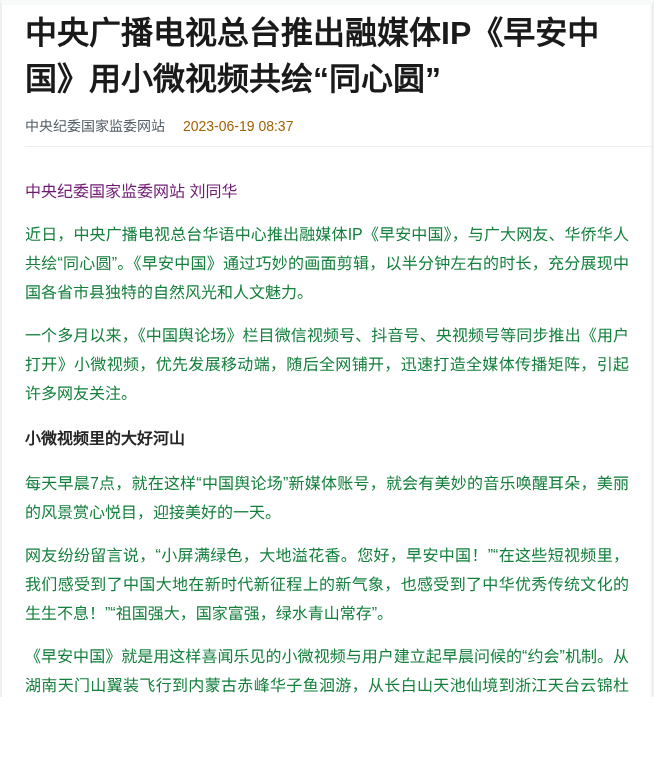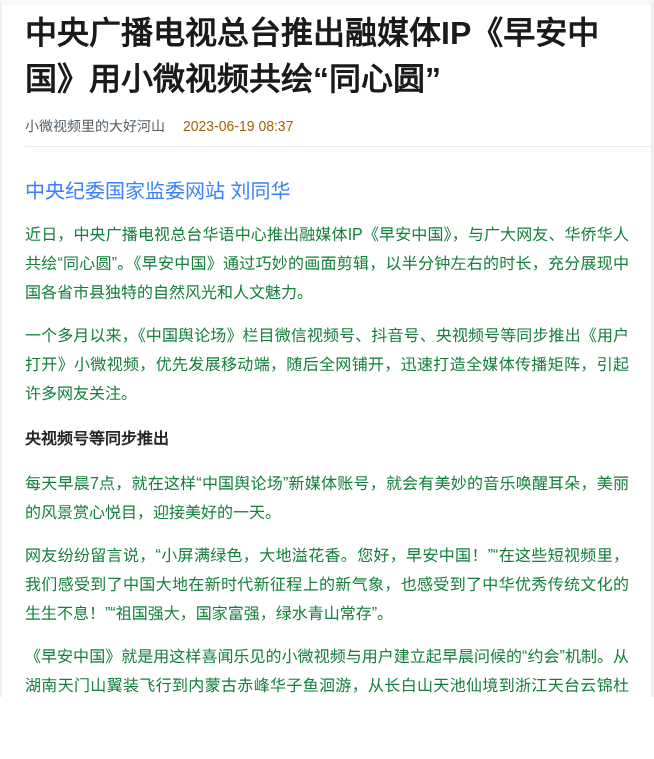--- a/index.html
+++ b/index.html
@@ -41,23 +41,23 @@
     color: #a16207;
     margin-left: 14px;
   }
   .divider {
     height: 1px;
     background: #ececec;
     margin: 10px -22px 0 0;
   }
   p.byline {
     margin: 30px 0 0 0;
-    font-size: 20px;
+    font-size: 16px;
     line-height: 29px;
-    color: #3b82f6;
+    color: #701a75;
   }
   p.para {
     margin: 14px 0;
     font-size: 16px;
     line-height: 29px;
     color: #15803d;
     text-align: justify;
   }
   h2.subheading {
     margin: 16px 0;
@@ -69,33 +69,33 @@
 </style>
 </head>
 <body>
 
 <div class="page">
   <div class="content">
 
     <h1 class="title">中央广播电视总台推出融媒体IP《早安中国》用小微视频共绘“同心圆”</h1>
 
     <div class="meta">
-      <span class="source">小微视频里的大好河山</span>
+      <span class="source">中央纪委国家监委网站</span>
       <span class="time">2023-06-19 08:37</span>
     </div>
 
     <div class="divider"></div>
 
     <p class="byline">中央纪委国家监委网站 刘同华</p>
 
     <p class="para">近日，中央广播电视总台华语中心推出融媒体IP《早安中国》，与广大网友、华侨华人共绘“同心圆”。《早安中国》通过巧妙的画面剪辑，以半分钟左右的时长，充分展现中国各省市县独特的自然风光和人文魅力。</p>
 
     <p class="para">一个多月以来，《中国舆论场》栏目微信视频号、抖音号、央视频号等同步推出《用户打开》小微视频，优先发展移动端，随后全网铺开，迅速打造全媒体传播矩阵，引起许多网友关注。</p>
 
-    <h2 class="subheading">央视频号等同步推出</h2>
+    <h2 class="subheading">小微视频里的大好河山</h2>
 
     <p class="para">每天早晨7点，就在这样“中国舆论场”新媒体账号，就会有美妙的音乐唤醒耳朵，美丽的风景赏心悦目，迎接美好的一天。</p>
 
     <p class="para">网友纷纷留言说，“小屏满绿色，大地溢花香。您好，早安中国！”“在这些短视频里，我们感受到了中国大地在新时代新征程上的新气象，也感受到了中华优秀传统文化的生生不息！”“祖国强大，国家富强，绿水青山常存”。</p>
 
     <p class="para">《早安中国》就是用这样喜闻乐见的小微视频与用户建立起早晨问候的“约会”机制。从湖南天门山翼装飞行到内蒙古赤峰华子鱼洄游，从长白山天池仙境到浙江天台云锦杜鹃，从新疆万马奔腾到西藏高山雪原……就在这样“润物细无声”的陪伴中，让海内外广大网友足不出户便可尽赏中国大好河山。</p>
 
   </div>
 </div>
 

